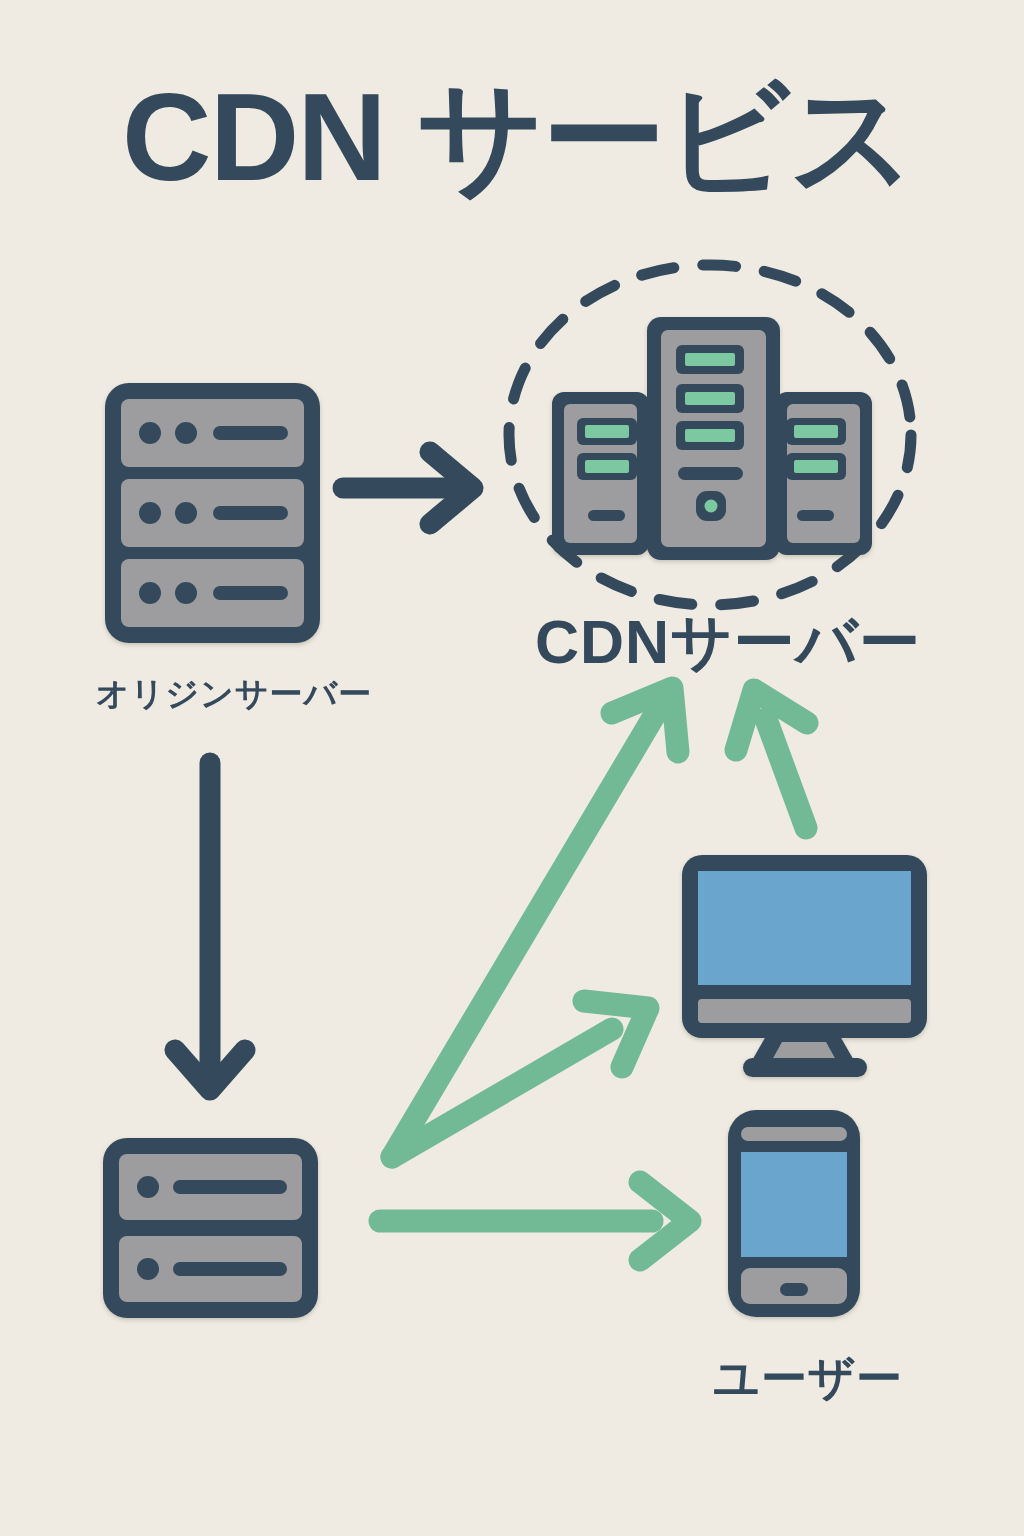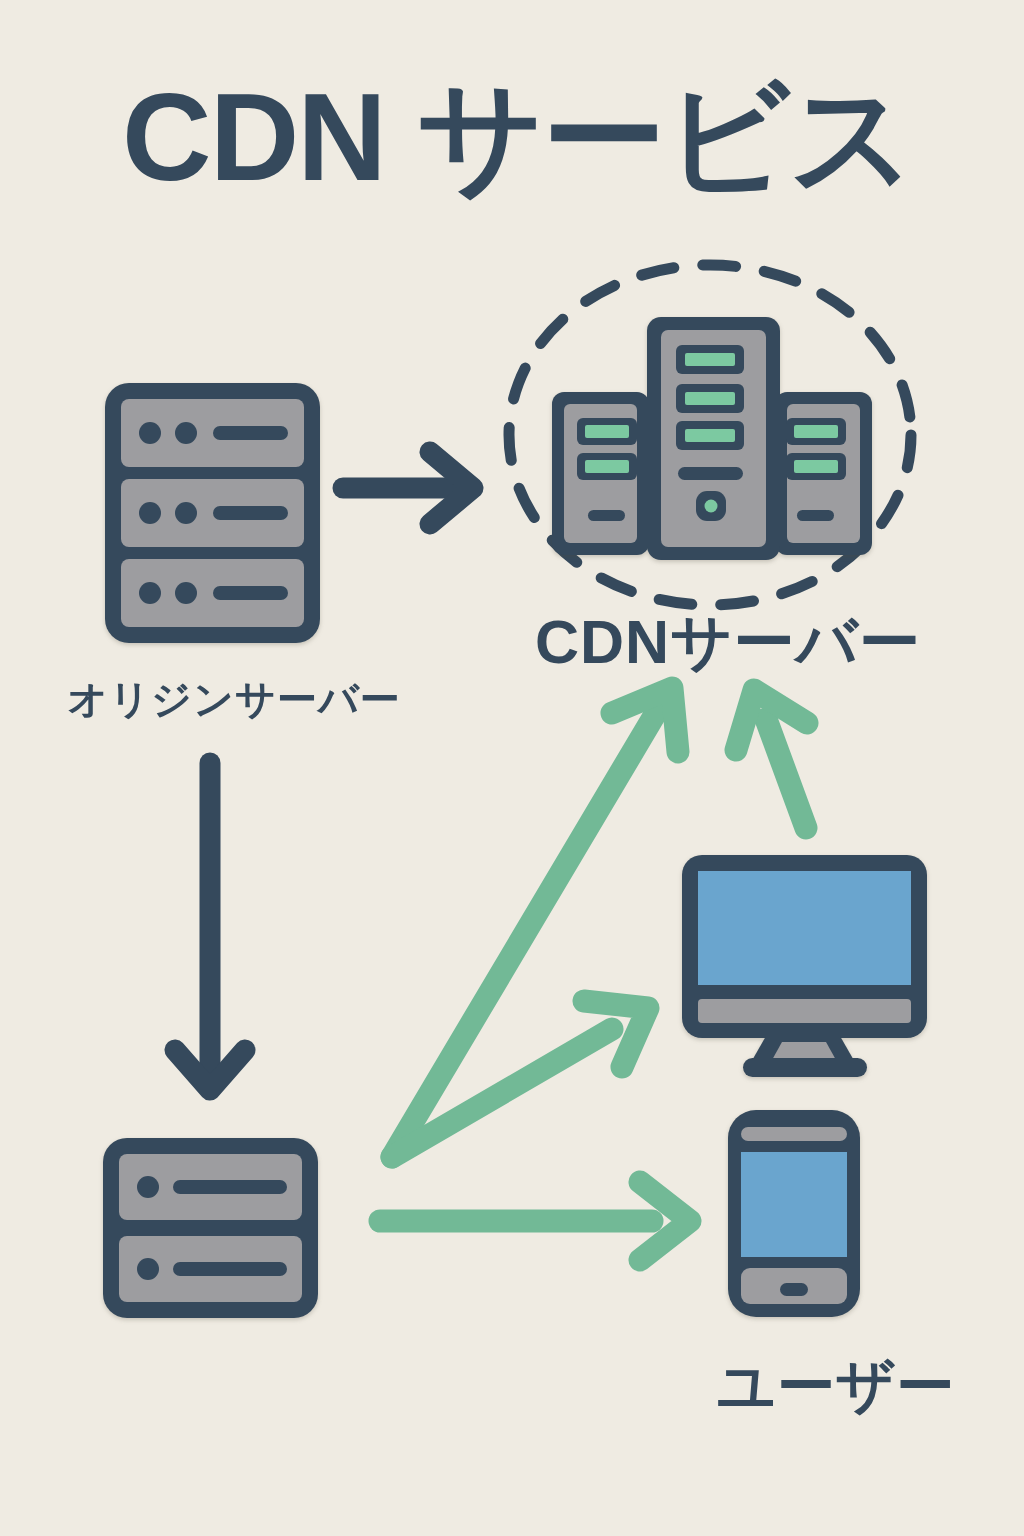--- a/index.html
+++ b/index.html
@@ -31,23 +31,23 @@
     line-height:1.05;
   }
   .node-label{
     position:absolute;
     transform:translateX(-50%);
     white-space:nowrap;
     font-weight:bold;
     color:var(--ink);
     letter-spacing:1px;
   }
-  .label-origin{left:234px;top:672px;font-size:40px;}
+  .label-origin{left:234px;top:672px;font-size:33px;}
   .label-cdn{left:728px;top:602px;font-size:61px;}
-  .label-user{left:836px;top:1348px;font-size:58px;}
+  .label-user{left:808px;top:1348px;font-size:46px;}
   svg{position:absolute;left:0;top:0;}
   .ink-fill{fill:var(--ink);}
   .gray-fill{fill:var(--gray);}
   .blue-fill{fill:var(--blue);}
   .greenlight-fill{fill:var(--green_light);}
   .ink-stroke{stroke:var(--ink);fill:none;stroke-linecap:round;stroke-linejoin:round;}
   .green-stroke{stroke:var(--green);fill:none;stroke-linecap:round;stroke-linejoin:round;}
   .dashed-ring{
     stroke:var(--ink);fill:none;
     stroke-width:11;

